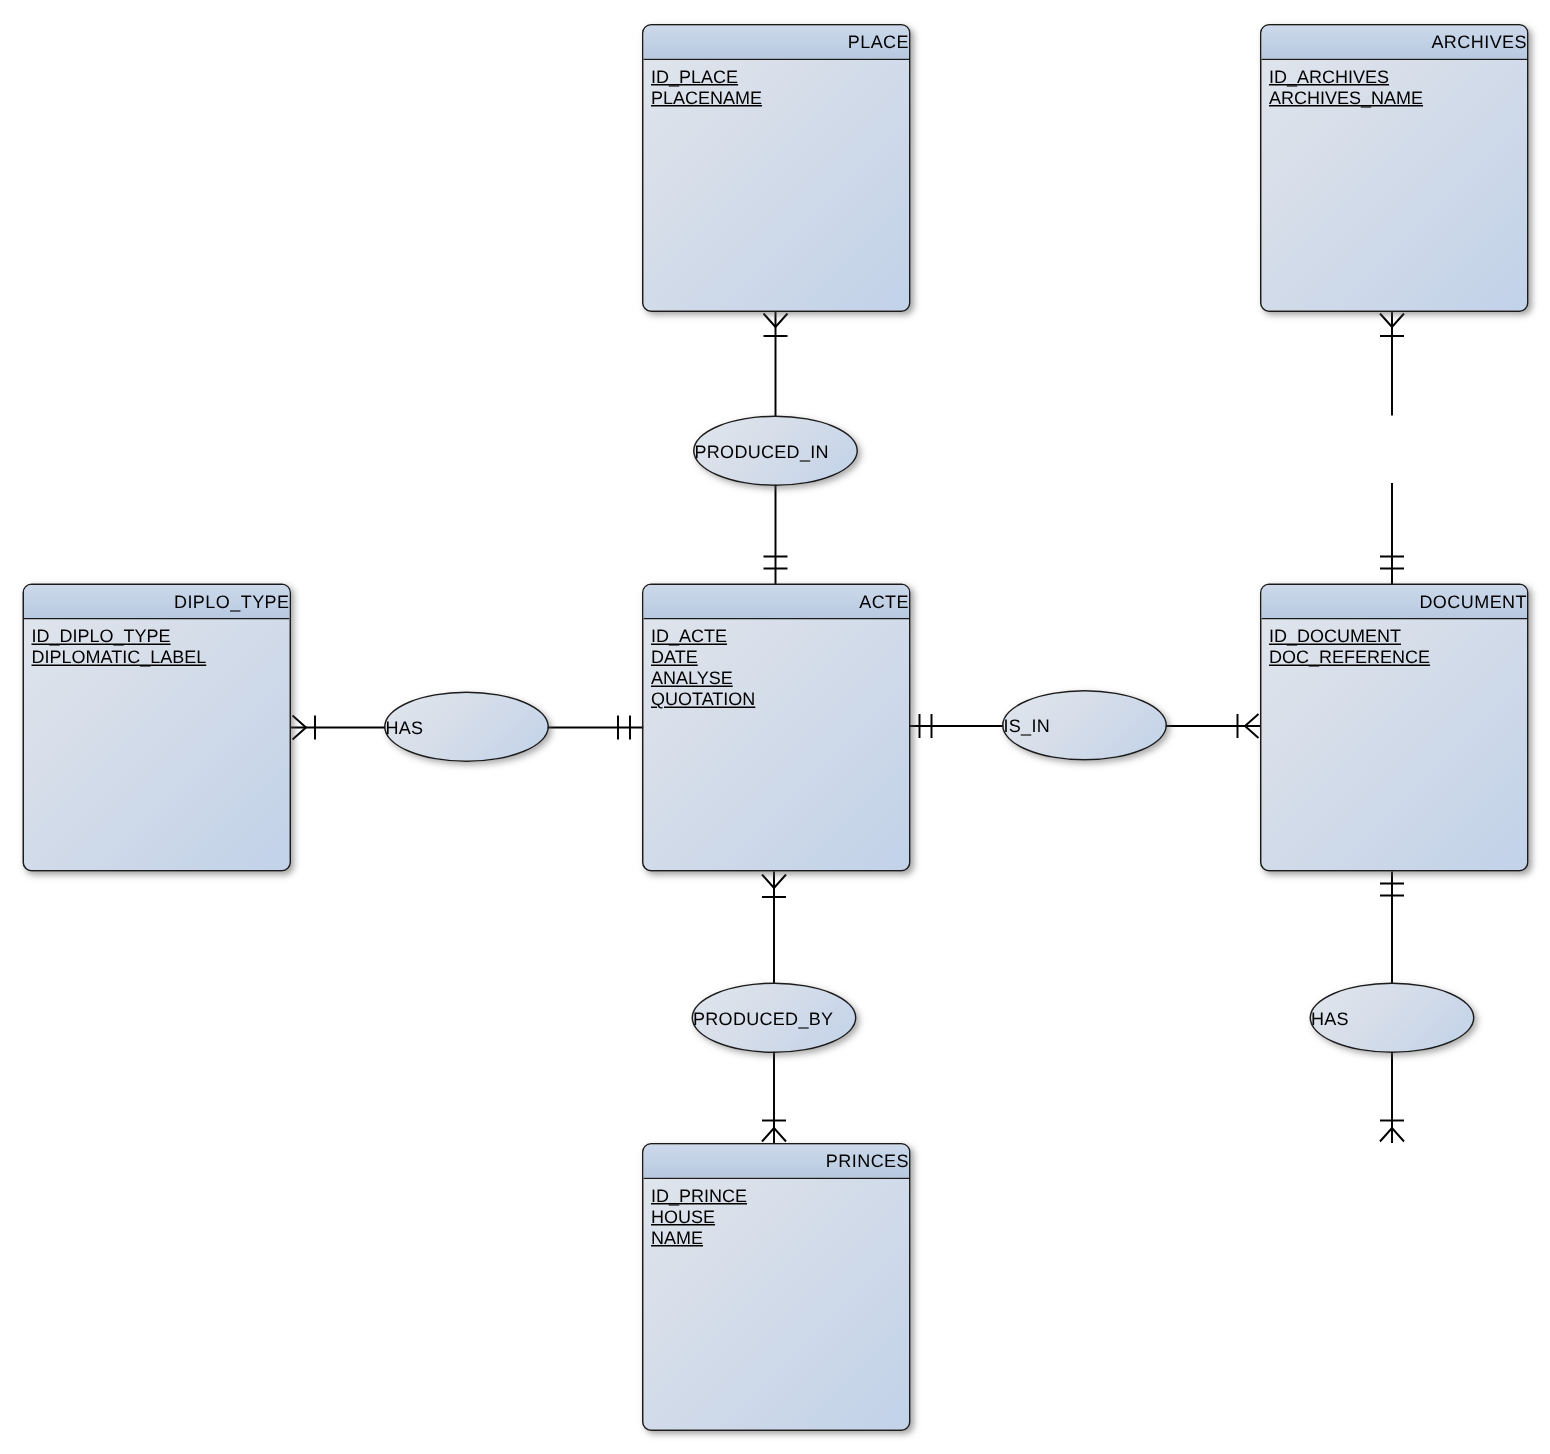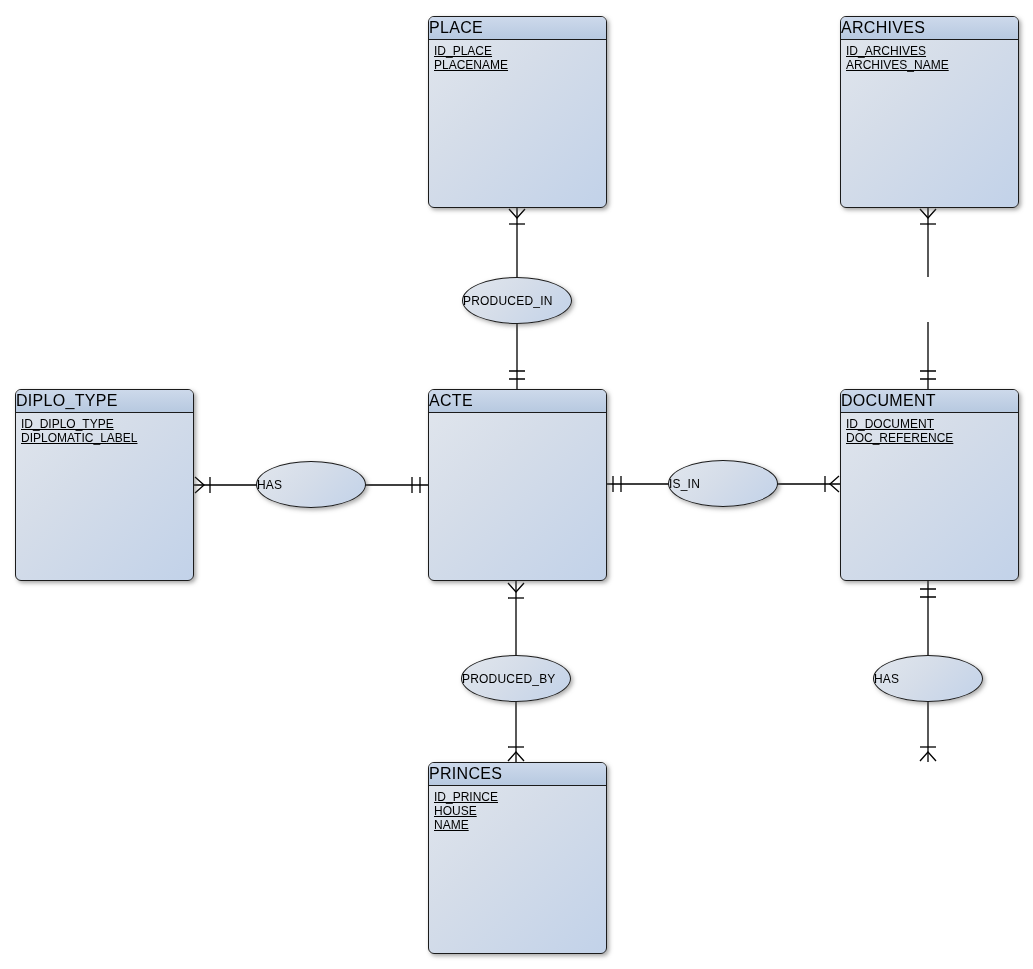--- a/index.html
+++ b/index.html
@@ -28,22 +28,22 @@
     width:179px;height:192px;
     box-sizing:border-box;
     border:1px solid var(--border);
     border-radius:6px;
     background:linear-gradient(135deg,var(--body-start) 0%,#d5dde9 40%,var(--body-end) 100%);
     box-shadow:2px 2px 4px rgba(90,90,90,0.55);
   }
   .entity-header{
     height:22px;
     line-height:22px;
-    text-align:left;
-    font-size:16px;
+    text-align:right;
+    font-size:12px;
     letter-spacing:0.3px;
     border-bottom:1px solid var(--border);
     border-radius:5px 5px 0 0;
     background:linear-gradient(to bottom,var(--entity-header-top),var(--entity-header-bottom));
   }
   .entity-body{
     padding:4px 5px;
     font-size:12px;
     line-height:14px;
     text-decoration:underline;
@@ -132,20 +132,26 @@
   <div class="entity" style="left:15px;top:389px">
     <div class="entity-header">DIPLO_TYPE</div>
     <div class="entity-body">
       <div class="attr">ID_DIPLO_TYPE</div>
       <div class="attr">DIPLOMATIC_LABEL</div>
     </div>
   </div>
 
   <div class="entity" style="left:428px;top:389px">
     <div class="entity-header">ACTE</div>
+    <div class="entity-body">
+      <div class="attr">ID_ACTE</div>
+      <div class="attr">DATE</div>
+      <div class="attr">ANALYSE</div>
+      <div class="attr">QUOTATION</div>
+    </div>
   </div>
 
   <div class="entity" style="left:840px;top:389px">
     <div class="entity-header">DOCUMENT</div>
     <div class="entity-body">
       <div class="attr">ID_DOCUMENT</div>
       <div class="attr">DOC_REFERENCE</div>
     </div>
   </div>
 

